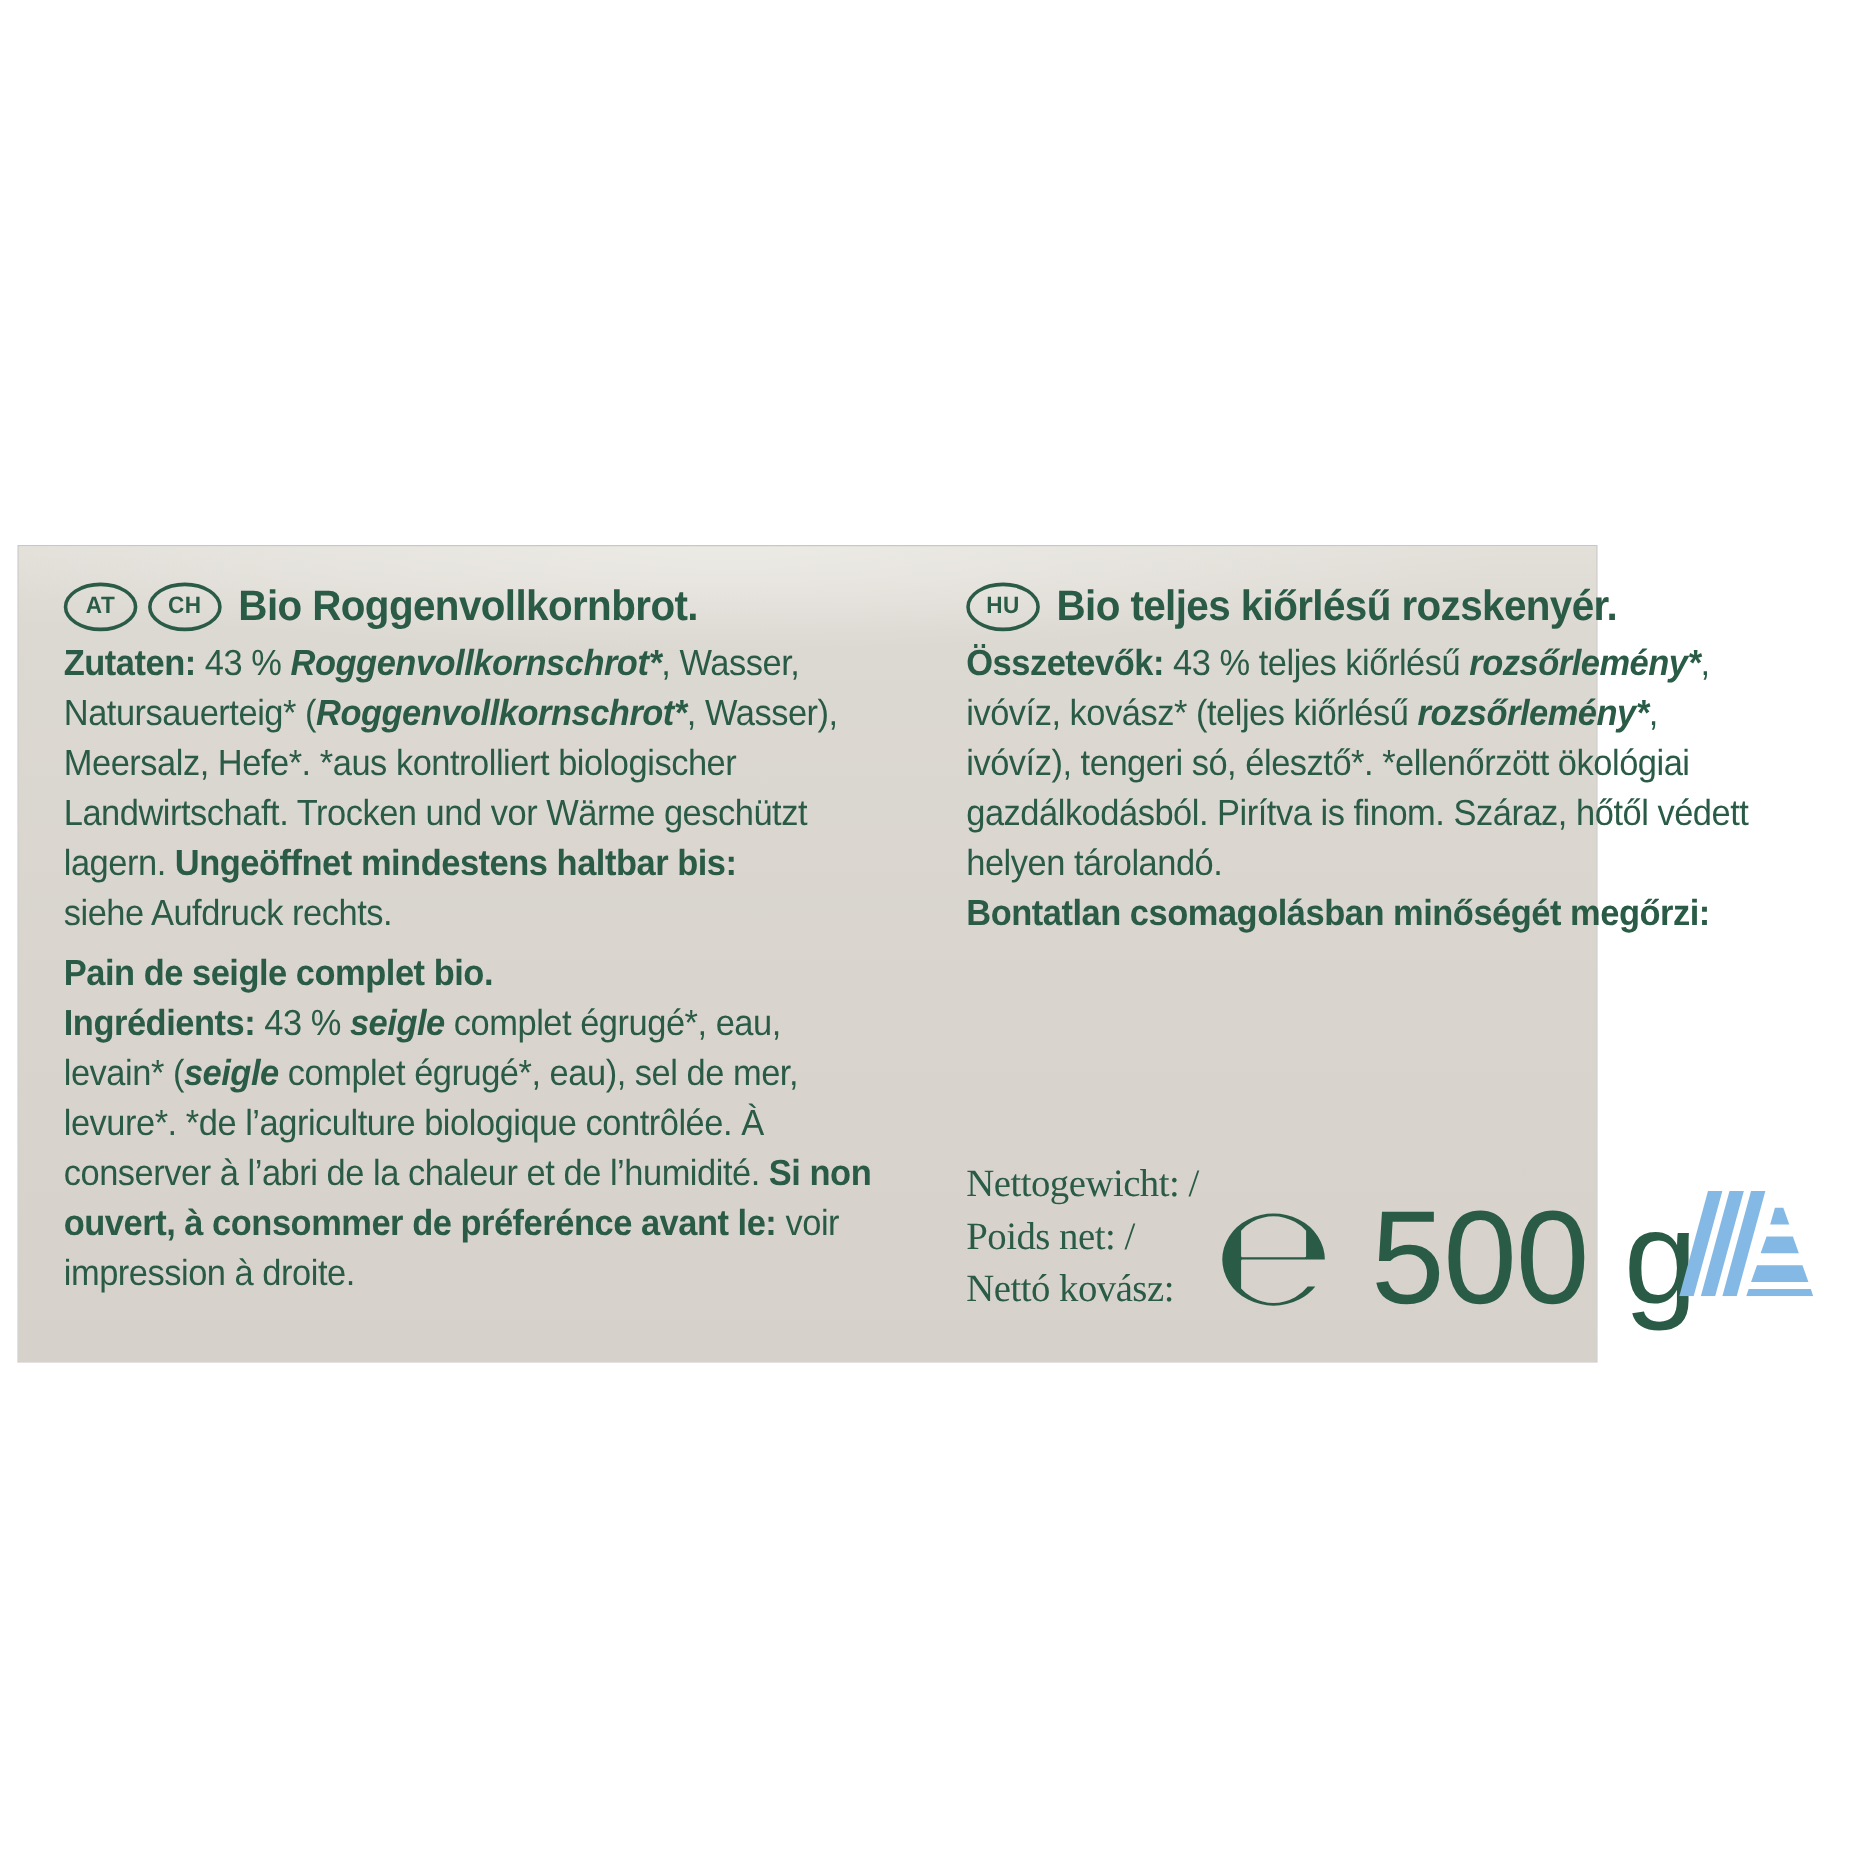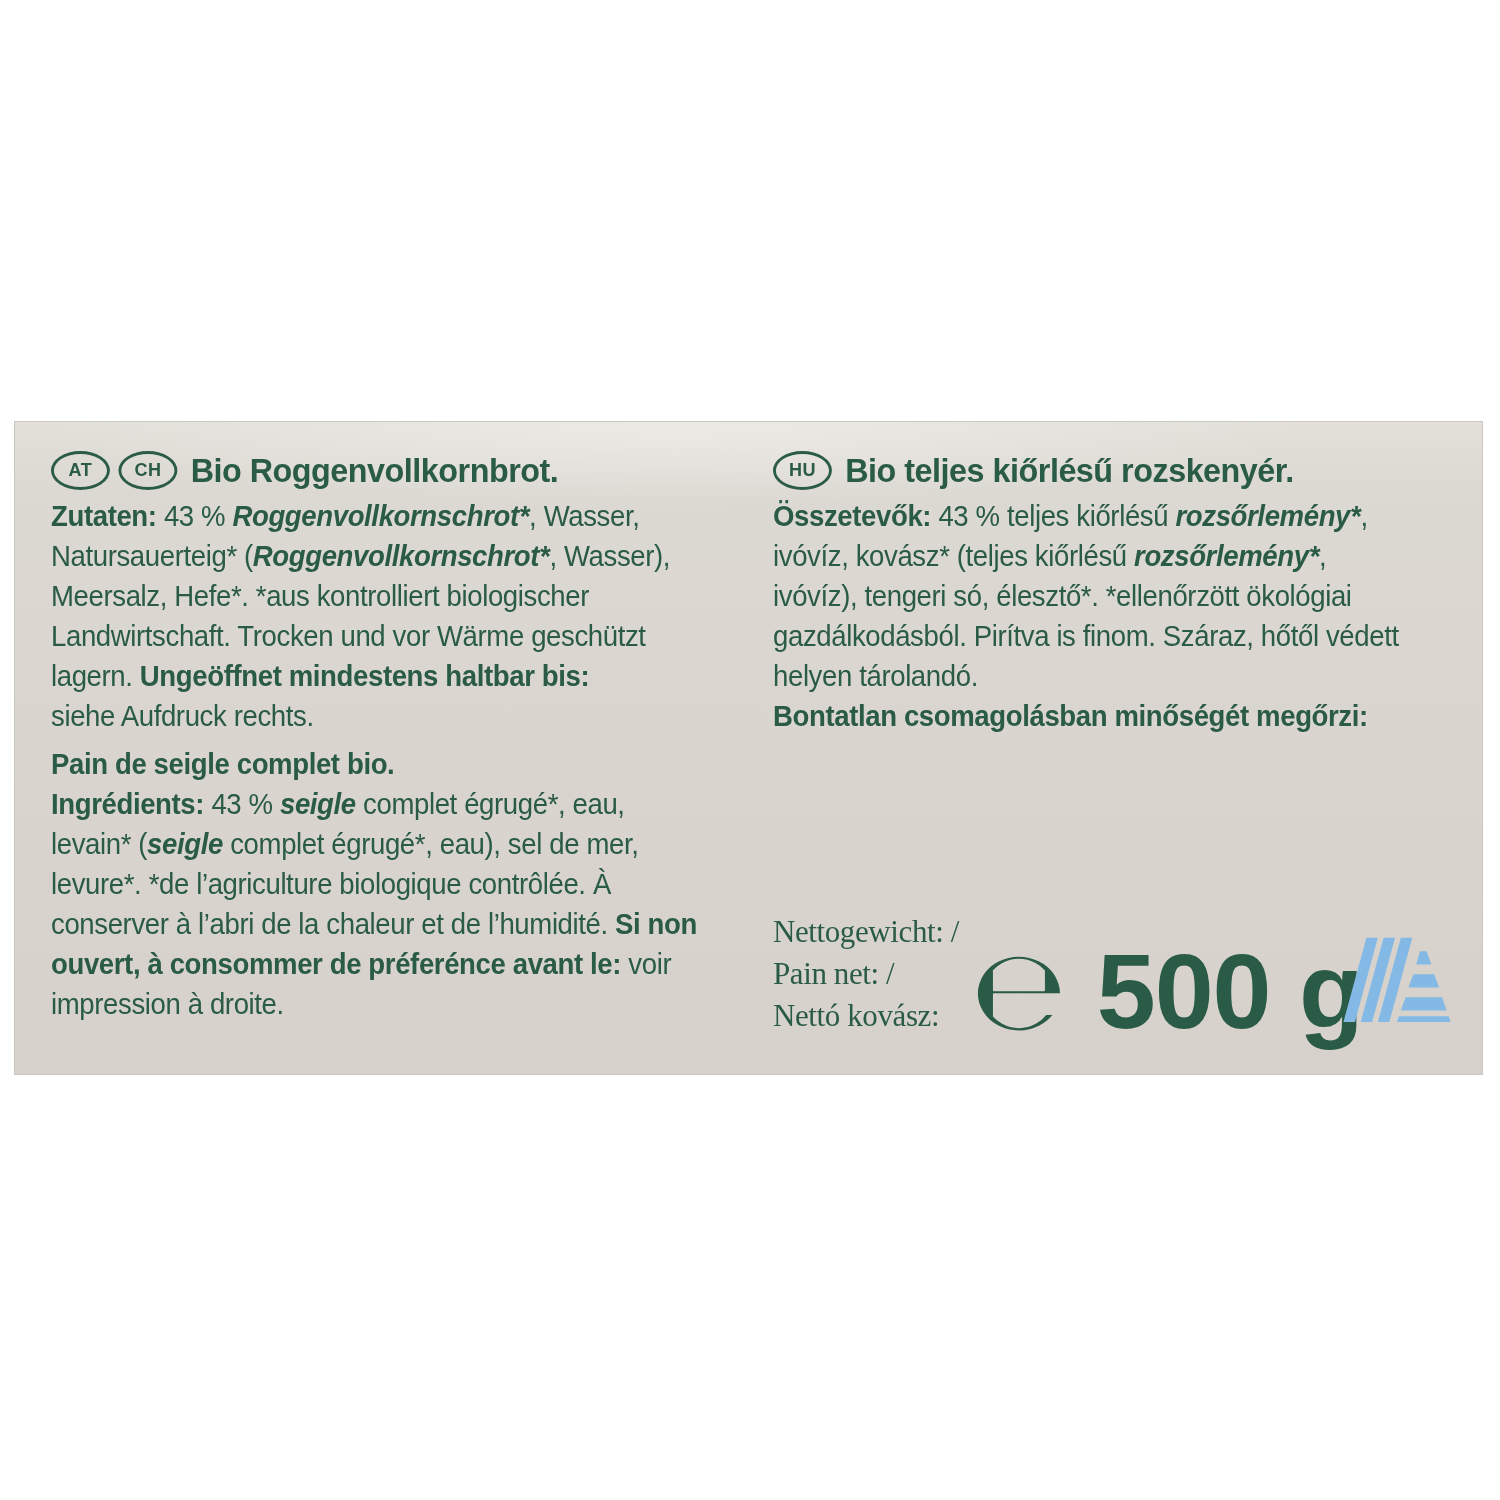--- a/index.html
+++ b/index.html
@@ -1,18 +1,18 @@
 <!DOCTYPE html>
 <html style="--green: #2a5b46; --logo-blue: #85b9e5;"><head>
 <meta charset="utf-8">
 <style>
   html,body{margin:0;padding:0;background:#ffffff;}
   .page{position:relative;width:1500px;height:1500px;background:#ffffff;overflow:hidden;
         font-family:"Liberation Sans",sans-serif;}
-  .label{position:absolute;left:14px;top:421px;width:1469px;height:654px;
+  .label{position:absolute;left:14px;top:436px;width:1264px;height:654px;
          background:
            radial-gradient(ellipse 900px 120px at 45% 0%, #eceae5 0%, rgba(236,234,229,0) 70%),
            linear-gradient(180deg,#e3e0da 0%,#dcd8d2 10%,#d9d5ce 55%,#d6d2cb 100%);
          border:1px solid #cac6c0;box-sizing:border-box;}
   .col{position:absolute;top:26px;color:var(--green,#2a5b46);transform:scaleX(0.95);transform-origin:left top;}
   .col-left{left:36px;width:720px;}
   .col-right{left:758px;width:720px;}
   .title-row{display:flex;align-items:center;gap:9px;height:44px;margin-bottom:4px;}
   .badge{display:inline-flex;align-items:center;justify-content:center;
          width:56px;height:33px;border:3.5px solid var(--green,#2a5b46);border-radius:50%;
@@ -20,21 +20,21 @@
   .title{font-size:34px;font-weight:bold;white-space:nowrap;letter-spacing:-0.5px;margin-left:5px;}
   .lines .tline{font-size:29px;line-height:40px;white-space:nowrap;letter-spacing:-0.4px;}
   .lines .b{font-weight:bold;}
   .lines .i{font-style:italic;}
   .block2{margin-top:8px;}
   .net-block{position:absolute;left:758px;top:489px;color:var(--green,#2a5b46);}
   .net-block .nline{font-size:31px;line-height:42px;letter-spacing:-0.4px;white-space:nowrap;font-family:Liberation Serif, serif;}
   .net-value{position:absolute;left:956px;top:512px;display:flex;align-items:flex-start;
              color:var(--green,#2a5b46);}
   .e-sign{font-family:"DejaVu Sans",sans-serif;font-size:112px;line-height:1;font-weight:400;}
-  .net-qty{font-size:106px;line-height:1;font-weight:bold;letter-spacing:-1px;margin-left:30px;margin-top:4px;white-space:nowrap;}
+  .net-qty{font-size:106px;line-height:1;font-weight:normal;letter-spacing:-1px;margin-left:30px;margin-top:4px;white-space:nowrap;}
   .brand-logo{position:absolute;left:1326px;top:512px;width:112px;height:88px;}
   .brand-logo svg{display:block;width:100%;height:100%;}
   .brand-logo polygon{fill:var(--logo-blue,#85b9e5);}
 </style>
 </head>
 <body>
 
 <div class="page">
   <div class="label">
 
@@ -73,21 +73,21 @@
           <div class="tline"><span>ivóvíz, kovász* (teljes kiőrlésű </span><span class="b i">rozsőrlemény*</span><span>,</span></div>
           <div class="tline"><span>ivóvíz), tengeri só, élesztő*. *ellenőrzött ökológiai</span></div>
           <div class="tline"><span>gazdálkodásból. Pirítva is finom. Száraz, hőtől védett</span></div>
           <div class="tline"><span>helyen tárolandó.</span></div>
           <div class="tline"><span class="b">Bontatlan csomagolásban minőségét megőrzi:</span></div>
         </div>
     </div>
 
     <div class="net-block">
       <div class="nline">Nettogewicht: /</div>
-      <div class="nline">Pain net: /</div>
+      <div class="nline">Poids net: /</div>
       <div class="nline">Nettó kovász:</div>
     </div>
 
     <div class="net-value">
       <span class="e-sign">℮</span>
       <span class="net-qty">500 g</span>
     </div>
 
     <div class="brand-logo">
       <svg viewBox="0 0 112 92" xmlns="http://www.w3.org/2000/svg" aria-hidden="true">

